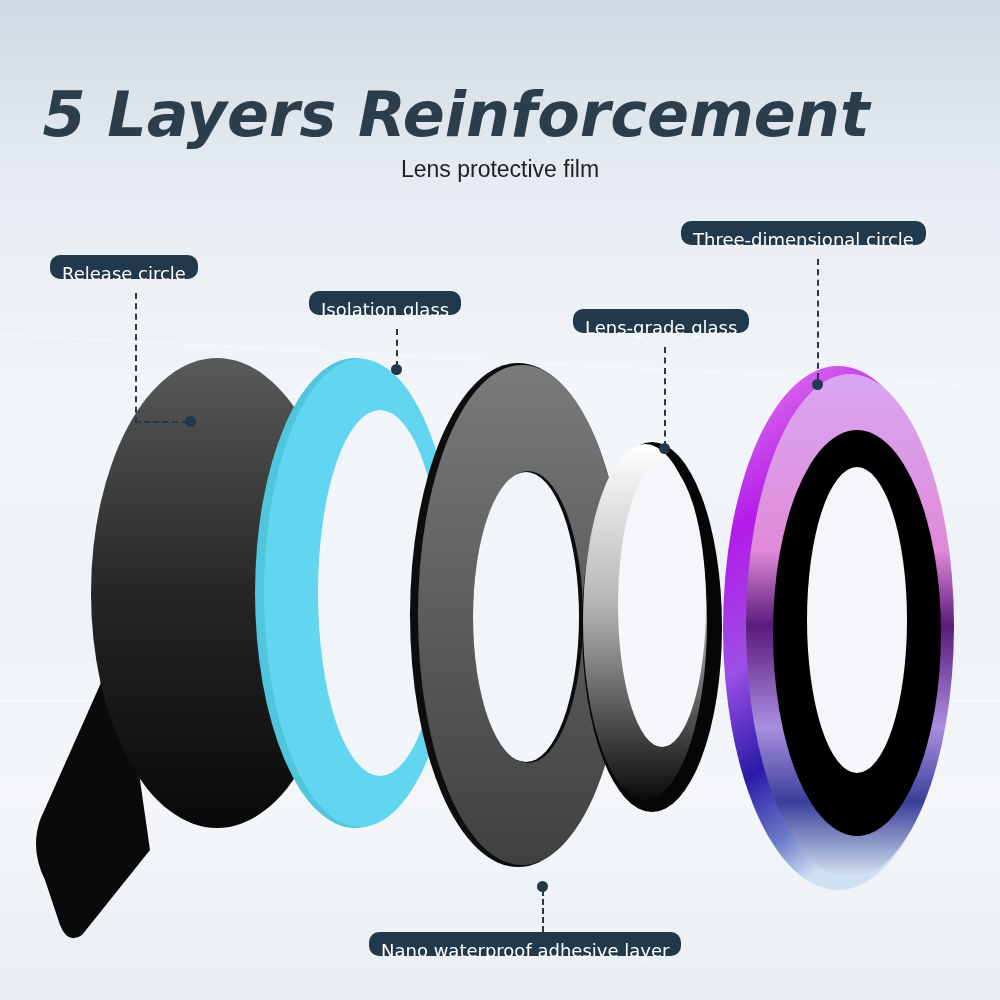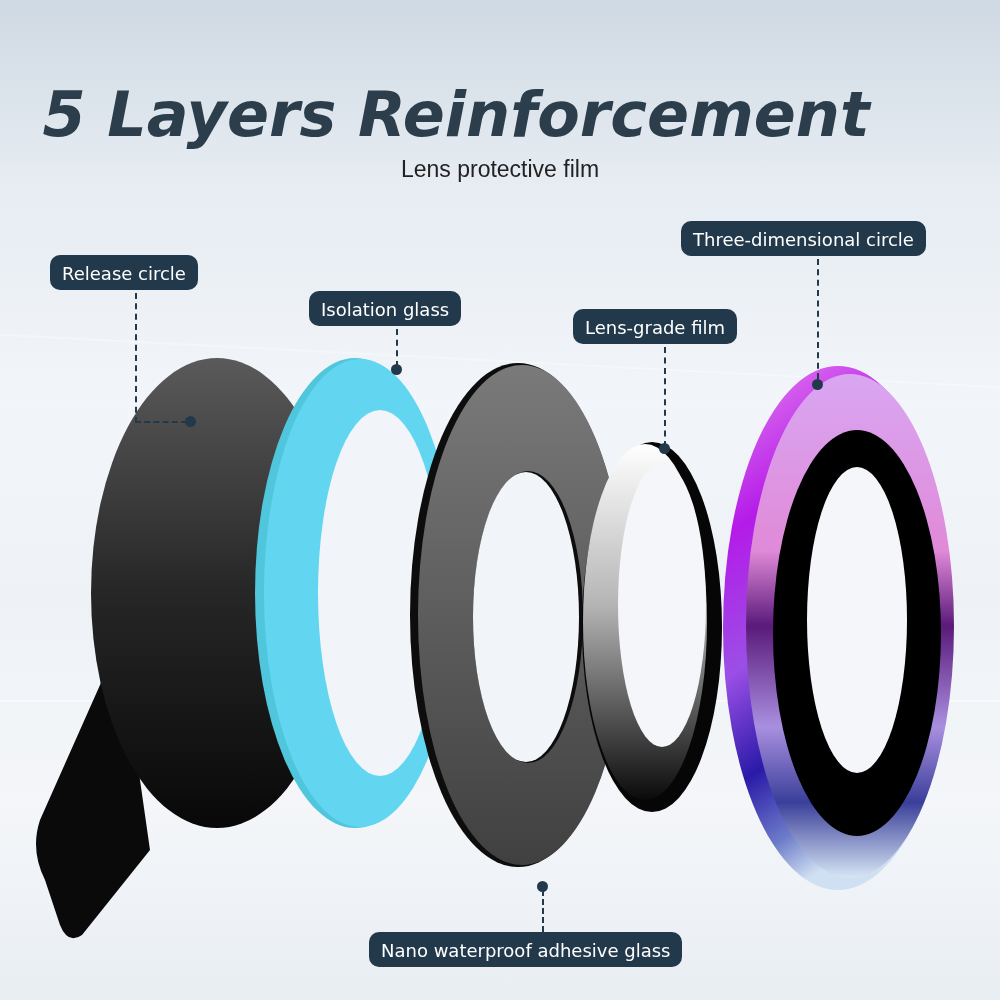--- a/index.html
+++ b/index.html
@@ -14,21 +14,21 @@
     font-family: "DejaVu Sans", sans-serif; font-weight: bold; font-style: italic;
     font-size: 62px; color: #2c3e4c; letter-spacing: 0px;
   }
   .subtitle {
     position: absolute; top: 156px; left: 0; width: 1000px; text-align: center;
     font-family: "Liberation Sans", sans-serif; font-size: 23px; color: #222;
   }
   .label {
     position: absolute; background: #22394b; color: #fff; border-radius: 10px;
     font-family: "DejaVu Sans", sans-serif; font-size: 18px;
-    height: 35px; line-height: 38px; padding: 0 12px; white-space: nowrap; box-sizing: border-box;
+    height: 24px; line-height: 38px; padding: 0 12px; white-space: nowrap; box-sizing: border-box;
   }
   .vline { position: absolute; width: 0; border-left: 2px dashed #22394b; }
   .hline { position: absolute; height: 0; border-top: 2px dashed #22394b; }
   .dot { position: absolute; width: 11px; height: 11px; border-radius: 50%; background: #22394b; }
   svg.art { position: absolute; left: 0; top: 0; }
 </style>
 </head>
 <body>
 
 <div class="streak" style="top:360px;transform:rotate(3deg);opacity:.5"></div>
@@ -105,23 +105,23 @@
 
 <div class="label" style="left:50px;top:255px;">Release circle</div>
 <div class="vline" style="left:135px;top:293px;height:130px;"></div>
 <div class="hline" style="left:135px;top:421px;width:52px;"></div>
 <div class="dot" style="left:185px;top:416px;"></div>
 
 <div class="label" style="left:309px;top:291px;">Isolation glass</div>
 <div class="vline" style="left:396px;top:329px;height:38px;"></div>
 <div class="dot" style="left:391px;top:364px;"></div>
 
-<div class="label" style="left:573px;top:309px;">Lens-grade film</div>
+<div class="label" style="left:573px;top:309px;">Lens-grade glass</div>
 <div class="vline" style="left:664px;top:347px;height:100px;"></div>
 <div class="dot" style="left:659px;top:443px;"></div>
 
 <div class="label" style="left:681px;top:221px;">Three-dimensional circle</div>
 <div class="vline" style="left:817px;top:259px;height:120px;"></div>
 <div class="dot" style="left:812px;top:379px;"></div>
 
 <div class="dot" style="left:537px;top:881px;"></div>
 <div class="vline" style="left:542px;top:890px;height:42px;"></div>
-<div class="label" style="left:369px;top:932px;">Nano waterproof adhesive glass</div>
+<div class="label" style="left:369px;top:932px;">Nano waterproof adhesive layer</div>
 
 </body></html>

